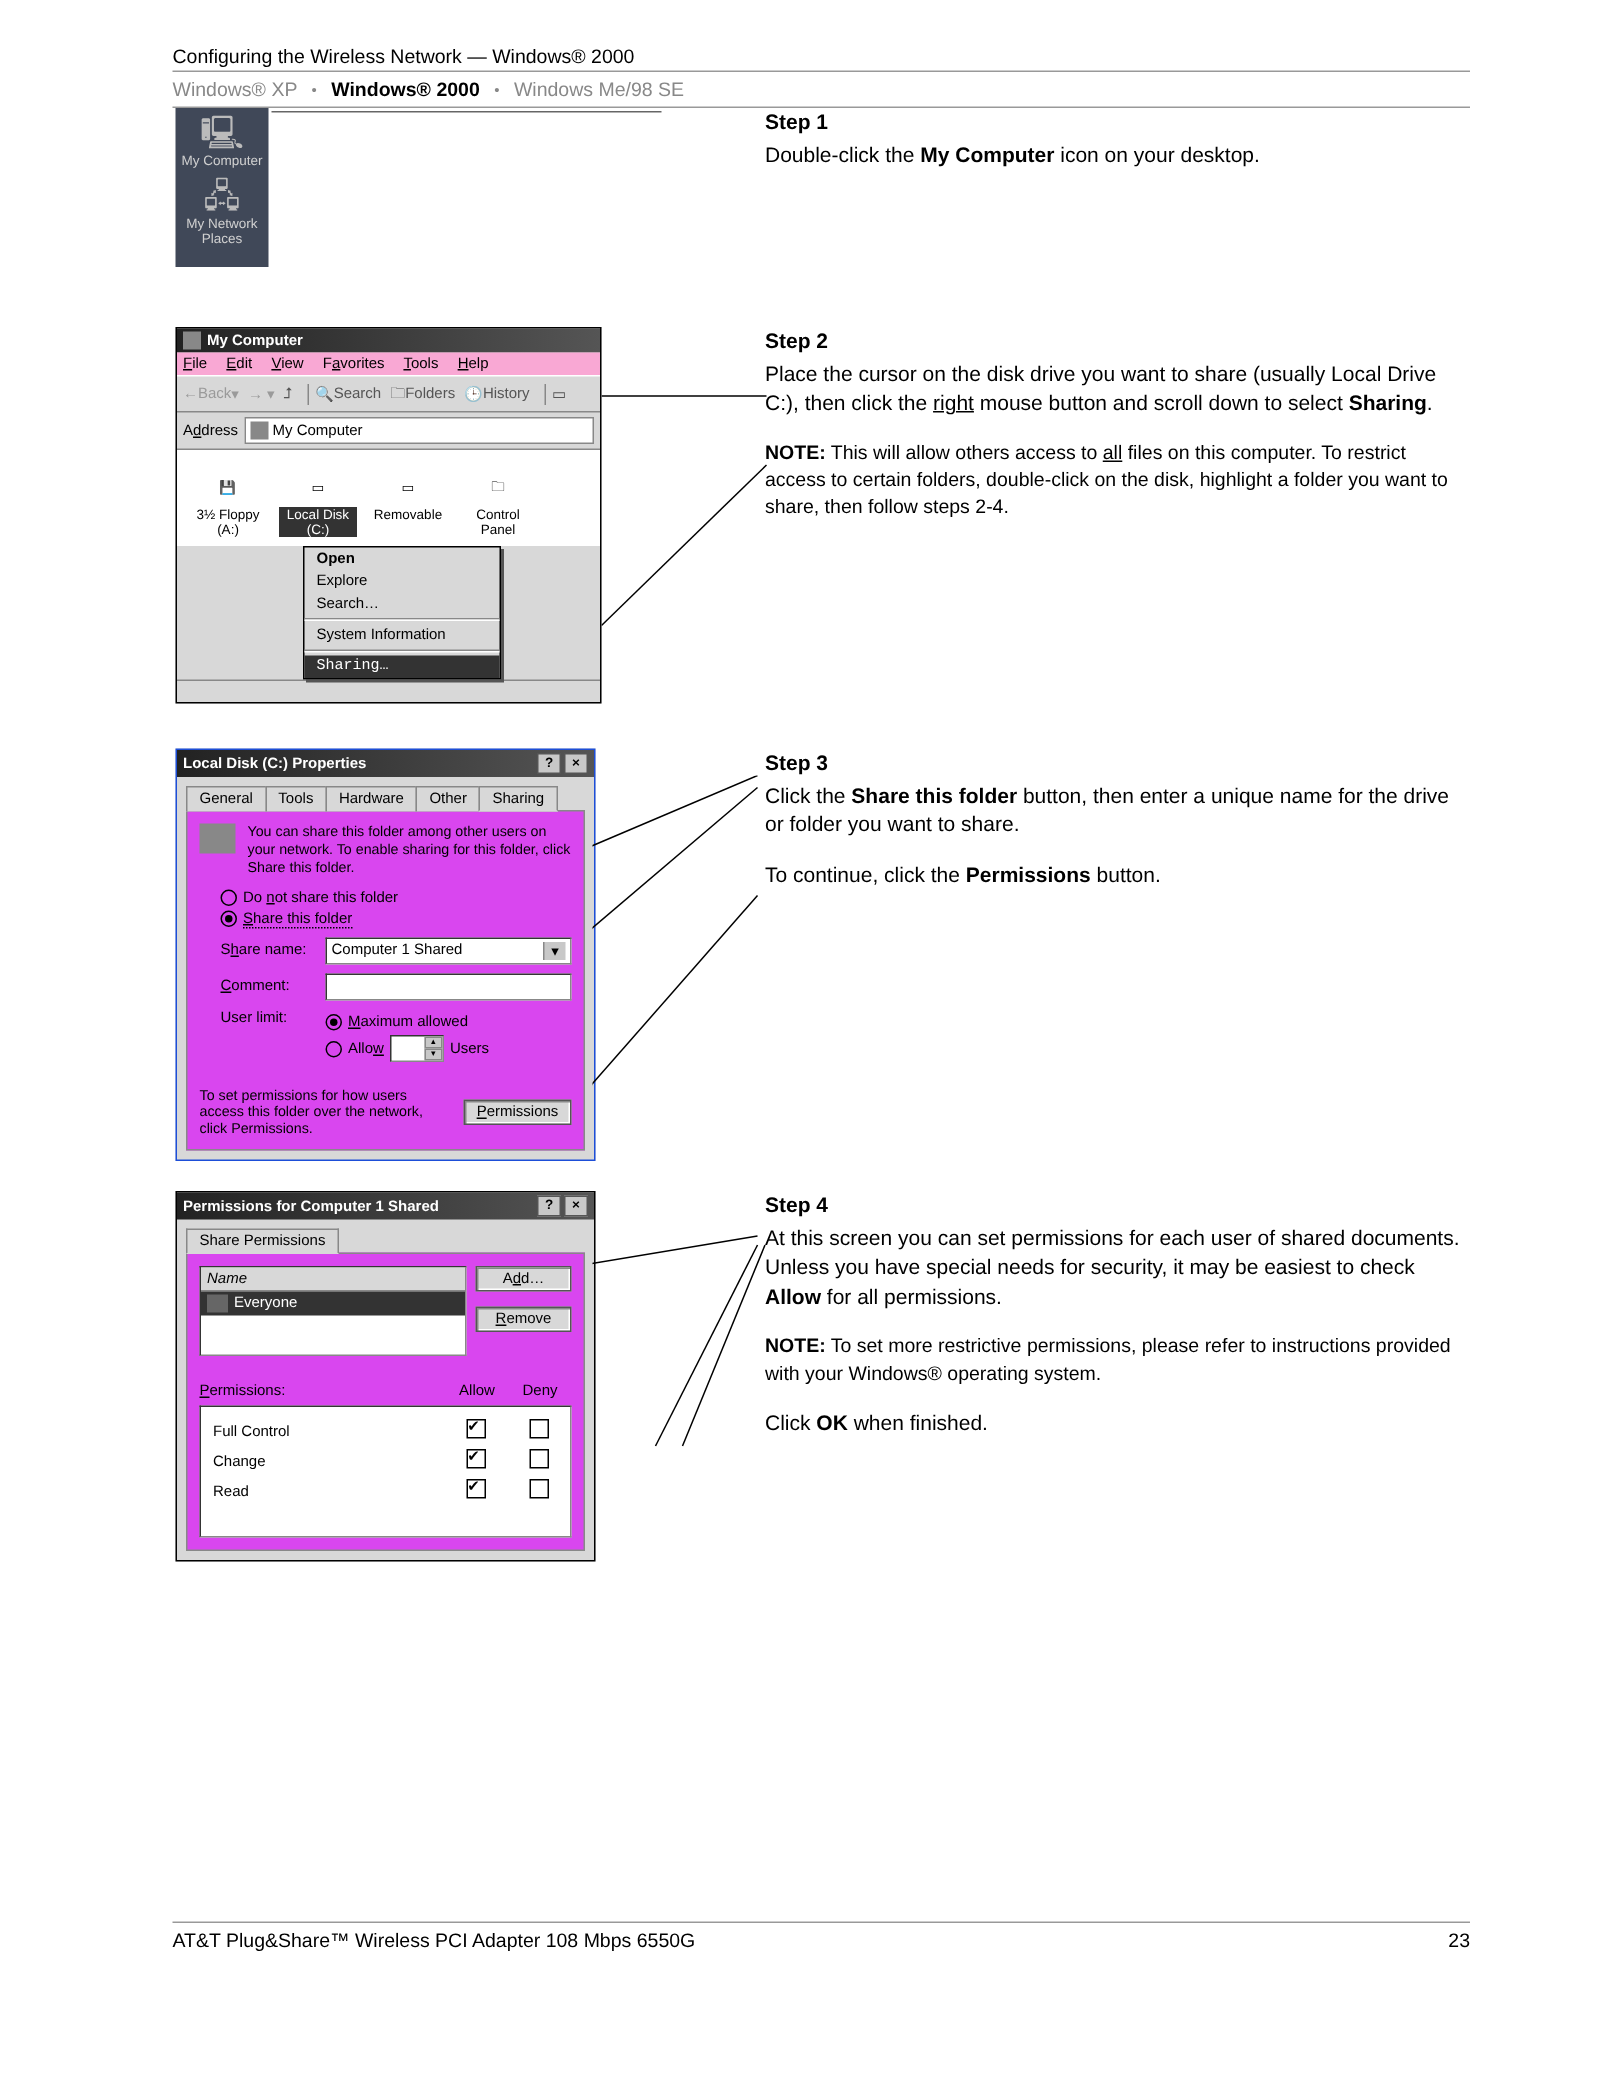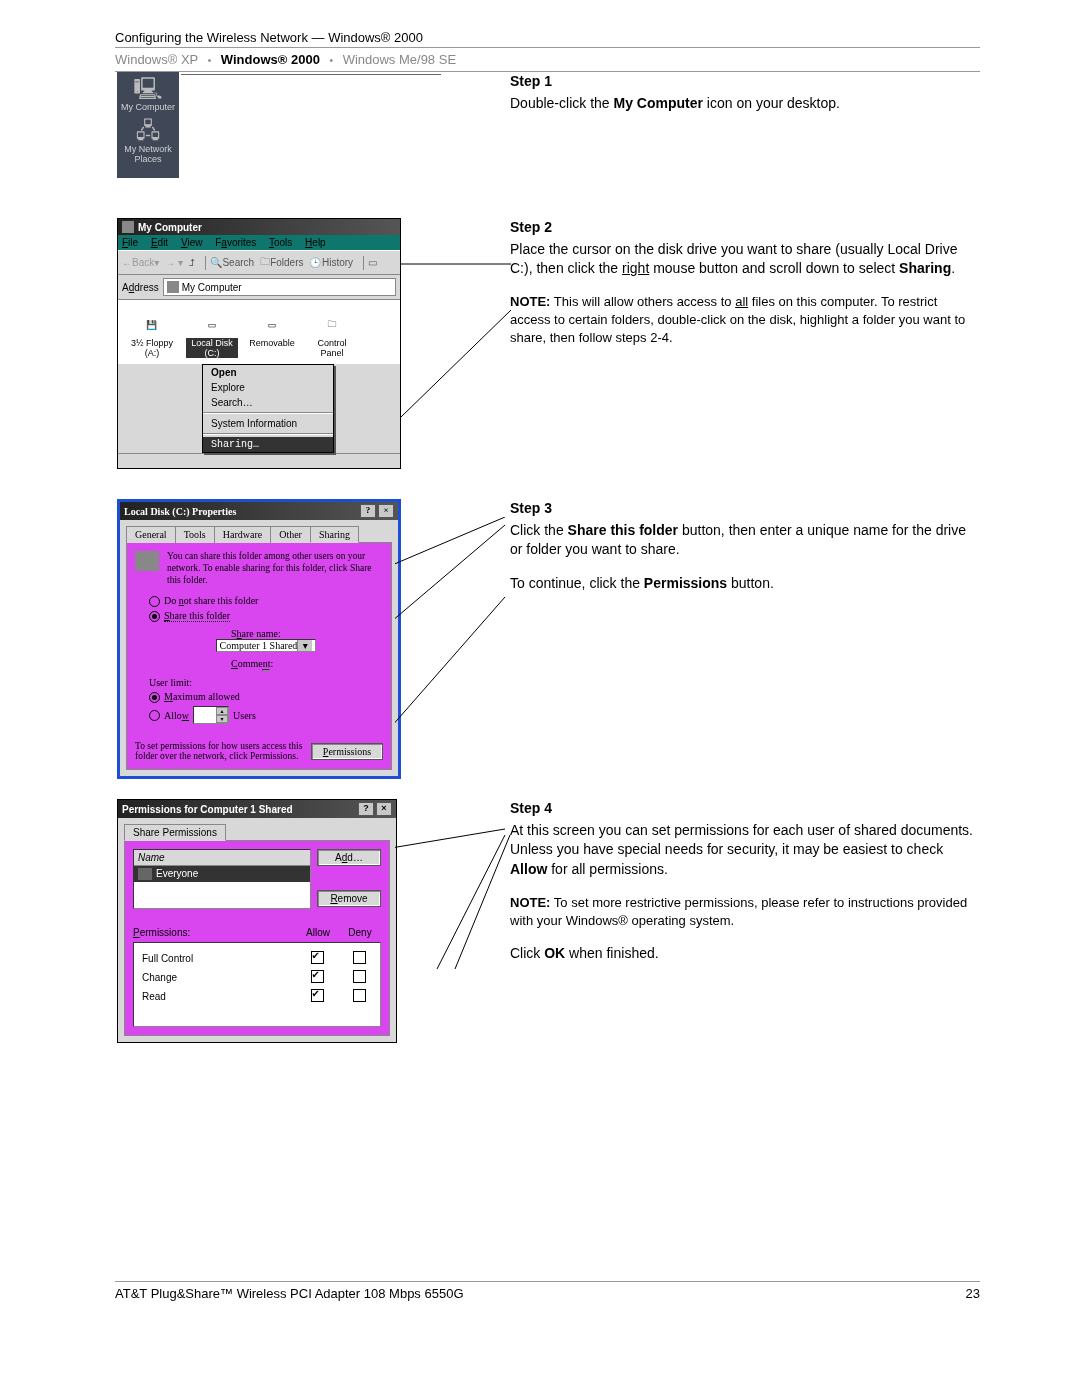--- a/index.html
+++ b/index.html
@@ -68,21 +68,21 @@
   .titlebar {
     background: linear-gradient(to right,#222,#555);
     color: #fff;
     font-weight: bold;
     padding: 2px 4px;
     font-size: 10px;
     display: flex;
     align-items: center;
   }
   .titlebar .ticon { width:12px;height:12px;background:#888;margin-right:4px;display:inline-block;}
-  .menubar { background:#0f766e; padding: 2px 4px; }
+  .menubar { background:#f9a8d4; padding: 2px 4px; }
   .menubar span { margin-right: 10px; }
   .menubar span u { text-decoration: underline; }
   .toolbar {
     background:#d8d8d8;
     border-top:1px solid #fff;
     border-bottom:1px solid #888;
     padding: 3px 4px;
     display:flex;
     align-items:center;
     font-size:10px;
@@ -110,23 +110,23 @@
   }
   .ctxmenu .citem { padding:2px 8px; border-bottom:0; }
   .ctxmenu .citem.bold { font-weight:bold; }
   .ctxmenu .citem.sel { background:#333; color:#fff;font-family:Liberation Mono, monospace; }
   .ctxmenu .csep { border-top:1px solid #888; border-bottom:1px solid #fff; margin:2px 0;}
   .statusstrip{ height:14px; background:#d8d8d8; border-top:1px solid #888;}
 
   
   .propdlg {
     width:278px;
-    border:3px solid #1d4ed8;
+    border:1px solid #1d4ed8;
     background:#d8d8d8;
-    font-family: Liberation Serif, serif;
+    font-family: Liberation Sans, sans-serif;
     font-size:10px;
     margin-left:2px;
     position:relative;
   }
   .dlg-title{
     background: linear-gradient(to right,#222,#555);
     color:#fff;font-weight:bold;padding:2px 4px;
     display:flex;align-items:center;
   }
   .dlg-title .spacer{flex:1;}
@@ -135,40 +135,40 @@
   .tab{ border:1px solid #888; border-bottom:none; padding:2px 8px; background:#d8d8d8; margin-right:-1px; position:relative;}
   .tab.active{ background:#d8d8d8; border-bottom:1px solid #d8d8d8; z-index:2;}
   .tabpane{ border:1px solid #888; margin:0 6px 6px 6px; padding:8px; background:#d946ef; margin-top:-1px;}
   .inforow{display:flex;align-items:flex-start;margin-bottom:8px;}
   .inforow .iicon{width:24px;height:20px;background:#888;margin-right:8px;flex-shrink:0;}
   .inforow .itext{font-size:9.5px;line-height:1.25;}
   .radio-row{margin:3px 0 3px 14px;font-size:10px;}
   .radio-row .rdot{display:inline-block;width:9px;height:9px;border:1px solid #000;border-radius:50%;margin-right:4px;vertical-align:middle;position:relative;}
   .radio-row .rdot.sel::after{content:"";position:absolute;left:2px;top:2px;width:5px;height:5px;background:#000;border-radius:50%;}
   .dotted-underline { border-bottom: 1px dotted #000; display:inline-block; padding-bottom:0;}
-  .field-row{display:flex;align-items:center;margin:6px 0 0 14px;flex-direction:column;}
+  .field-row{display:flex;align-items:center;margin:6px 0 0 14px;}
   .field-row .flabel{width:70px;}
   .field-row .finput{flex:1;background:#fff;border:1px inset #888;height:16px;padding:0 3px;display:flex;align-items:center;position:relative;}
   .field-row .fdrop{width:14px;background:#c8c8c8;border-left:1px solid #888;text-align:center;}
   .spinbox{display:inline-flex;border:1px inset #888;background:#fff;height:16px;width:34px;margin:0 4px;}
   .spinbox .sarrows{width:12px;display:flex;flex-direction:column;}
   .spinbox .sarrows div{flex:1;background:#c8c8c8;border:1px solid #888;font-size:6px;text-align:center;line-height:6px;}
   .perm-note{font-size:9.5px;margin:14px 0 0 0;display:flex;align-items:center;}
   .btn{ border:1px solid #555;background:#d8d8d8;padding:2px 6px;font-size:10px;min-width:58px;text-align:center;box-shadow: 1px 1px 0 #888 inset, -1px -1px 0 #fff inset;}
 
   
   .permdlg{
     width:278px;border:1px solid #000;background:#d8d8d8;
     font-family:Tahoma,Arial,sans-serif;font-size:10px;margin-left:2px;position:relative;
   }
   .listview{background:#fff;border:1px inset #888;height:58px;margin-bottom:6px;position:relative;}
   .lv-header{background:#d8d8d8;border-bottom:1px solid #888;padding:2px 4px;font-size:10px;font-style:italic;}
   .lv-row{padding:2px 4px;background:#333;color:#fff;display:flex;align-items:flex-start;}
   .lv-row .gicon{width:14px;height:12px;background:#666;margin-right:4px;}
-  .btncol{display:flex;flex-direction:column;gap:24px;align-items:flex-end; margin-left:6px;}
+  .btncol{display:flex;flex-direction:column;gap:10px;align-items:flex-end; margin-left:6px;}
   .ptable{margin-top:12px;}
   .pt-head{display:flex;font-size:10px;margin-bottom:4px;}
   .pt-head .c1{flex:1;}
   .pt-head .c2,.pt-head .c3{width:42px;text-align:center;}
   .pt-row{display:flex;font-size:10px;margin:4px 0;align-items:center;}
   .pt-row .c1{flex:1;padding-left:8px;}
   .pt-row .c2,.pt-row .c3{width:42px;text-align:center;}
   .chk{display:inline-block;width:11px;height:11px;border:1px solid #000;background:#fff;position:relative;}
   .chk.checked::after{content:"✔";position:absolute;left:0;top:-2px;font-size:10px;}
   .pt-box{border:1px inset #888;background:#fff;padding:4px 0 18px 0;}

